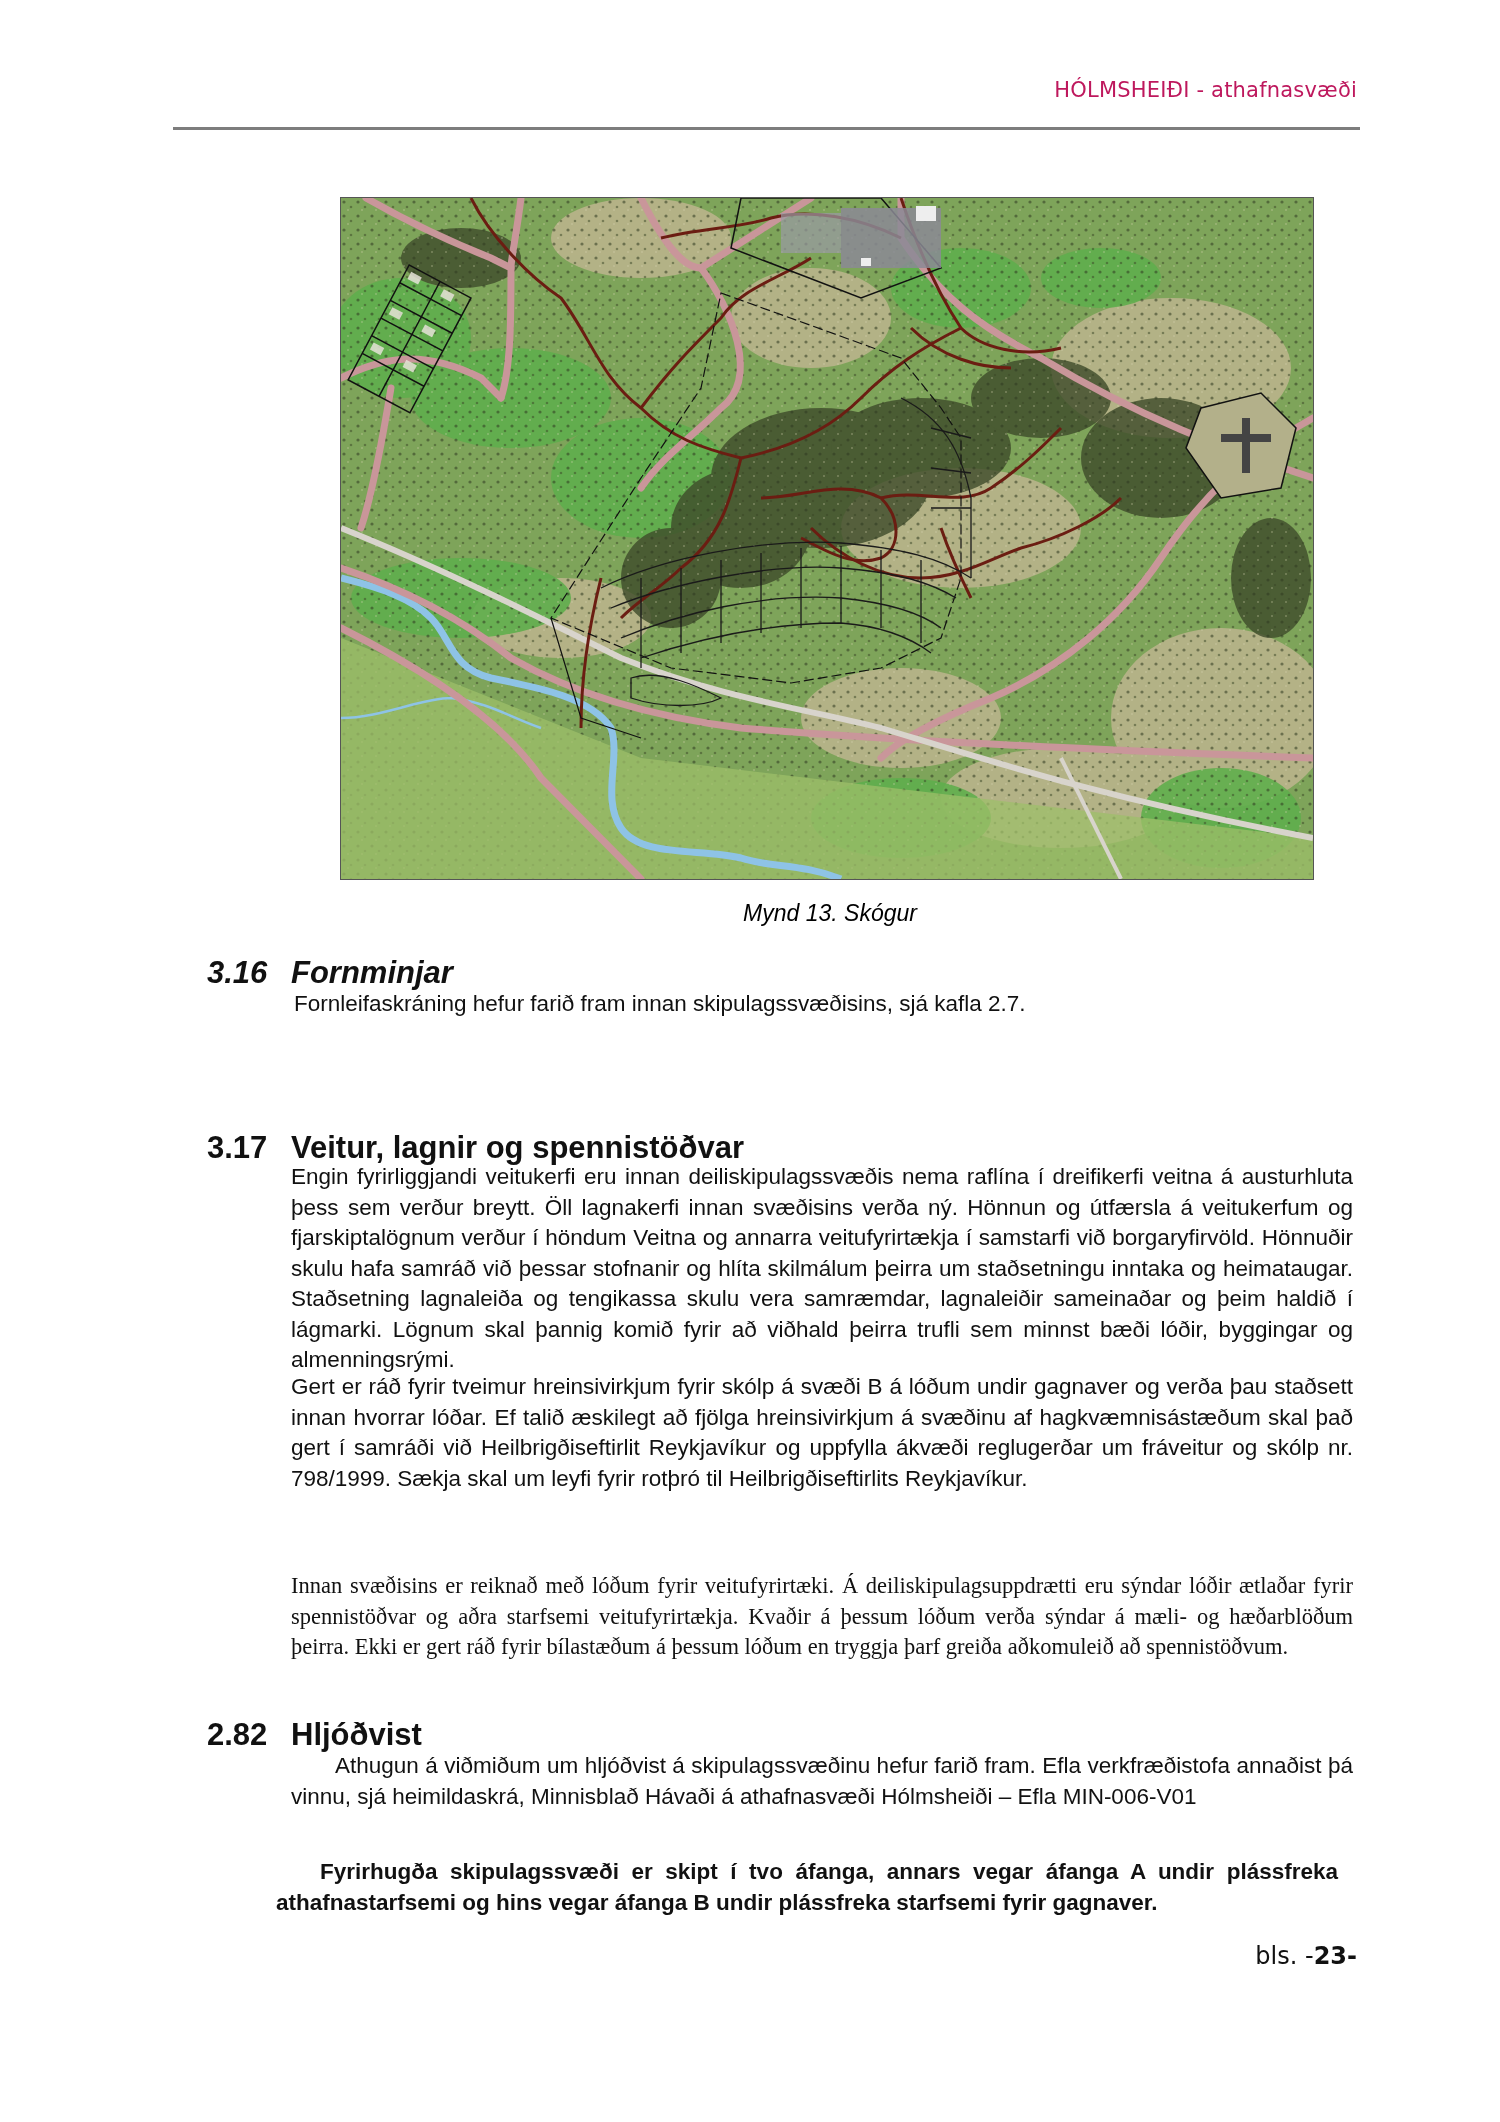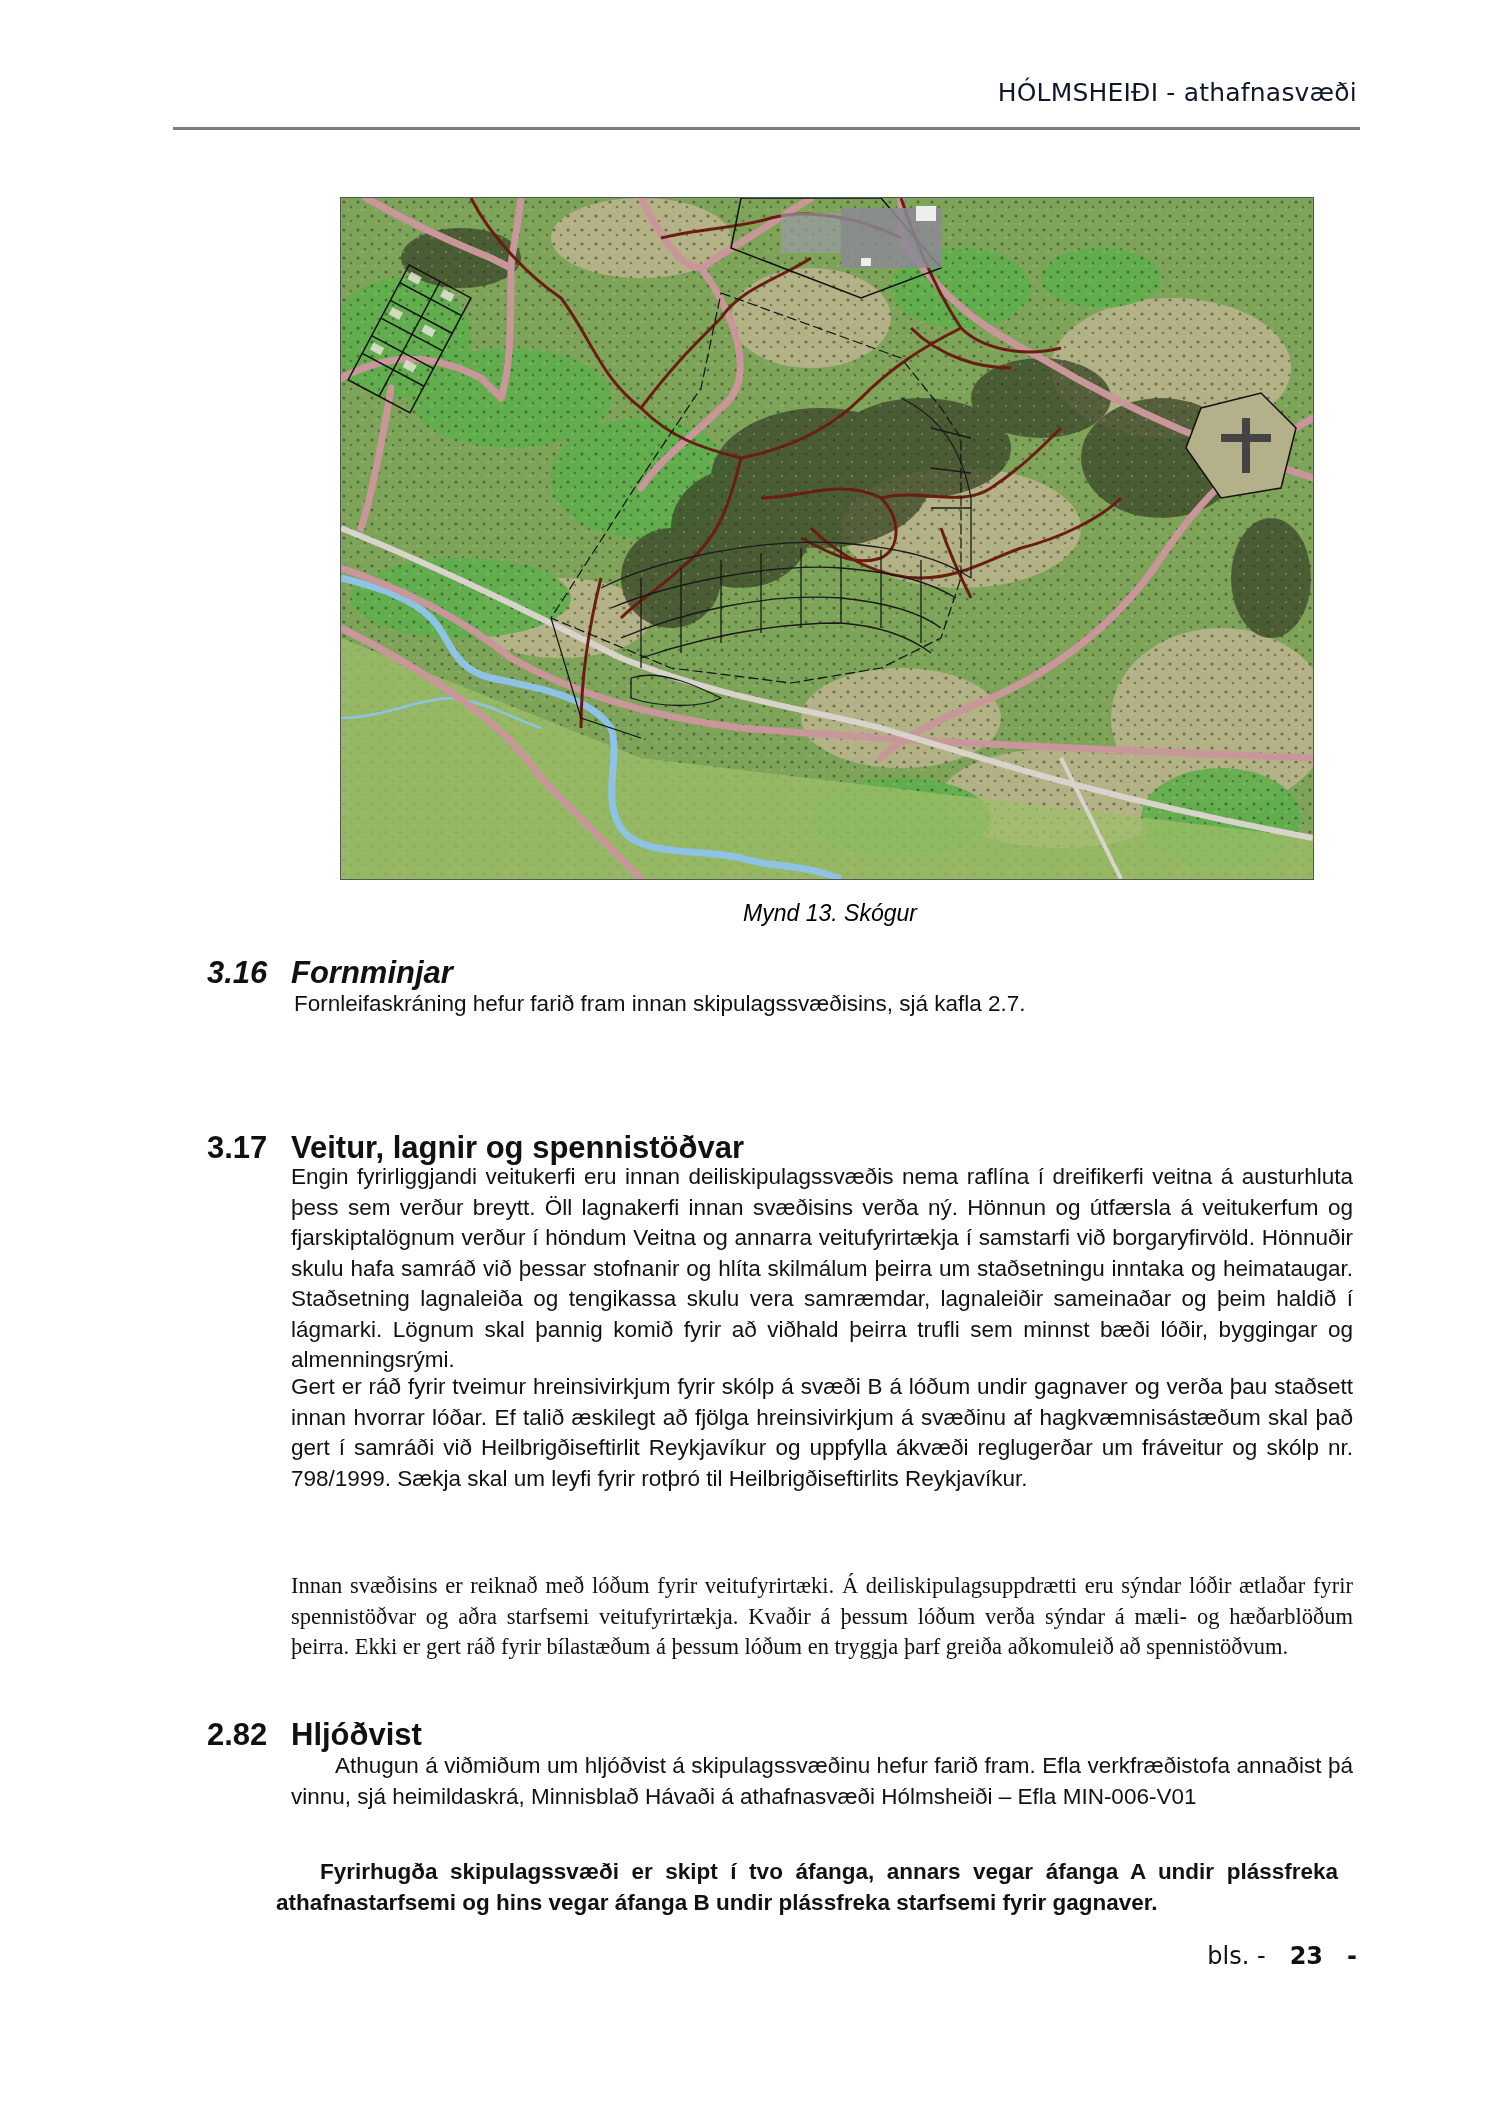--- a/index.html
+++ b/index.html
@@ -1,33 +1,33 @@
 <!DOCTYPE html>
 <html><head>
 <meta charset="utf-8">
 <style>
   html, body { margin: 0; padding: 0; background: #ffffff; }
   body { width: 1500px; height: 2122px; position: relative; overflow: hidden; font-family: "Liberation Sans", sans-serif; color: #111; }
   .page { position: absolute; inset: 0; }
 
   .header { position: absolute; left: 173px; width: 1187px; top: 78px; height: 50px; }
-  .header-title { position: absolute; right: 3px; top: 0; font-family: "DejaVu Sans", sans-serif; font-size: 25px; color: #0f172a; letter-spacing: 0.2px; }
+  .header-title { position: absolute; right: 3px; top: 0; font-family: "DejaVu Sans", sans-serif; font-size: 21px; color: #be185d; letter-spacing: 0.2px; }
   .header-rule { position: absolute; left: 0; right: 0; top: 49px; height: 3px; background: #7d7d7d; }
 
   .figure { position: absolute; left: 340px; top: 197px; width: 972px; height: 681px; border: 1px solid #555; overflow: hidden; background: #7aa25a; }
   .figure svg { display: block; width: 100%; height: 100%; }
 
   .caption { position: absolute; left: 640px; width: 380px; top: 900px; text-align: center; font-style: italic; font-size: 23px; color: #000000; }
 
   .section-heading { position: absolute; left: 207px; font-weight: bold; font-size: 31px; color: #111; white-space: nowrap; }
   .section-heading .num { display: inline-block; width: 84px; }
   .para { position: absolute; left: 291px; width: 1062px; font-size: 22.5px; line-height: 30.5px; text-align: justify; color: #111; }
   .para.indent { text-indent: 44px; }
   .page-number { position: absolute; right: 143px; top: 1942px; font-family: "DejaVu Sans", sans-serif; font-size: 24px; color: #111; }
-  .page-number b { font-weight: bold; margin-left: 24px; }
+  .page-number b { font-weight: bold; }
 </style>
 </head>
 <body>
 
 <div class="page">
 
   <div class="header">
     <div class="header-title">HÓLMSHEIÐI - athafnasvæði</div>
     <div class="header-rule"></div>
   </div>

